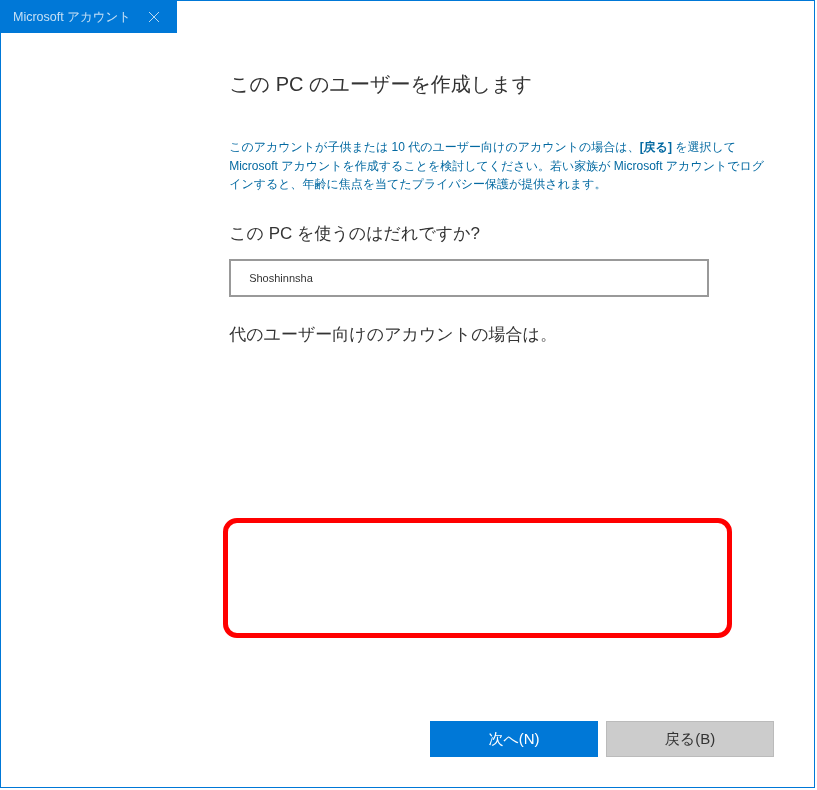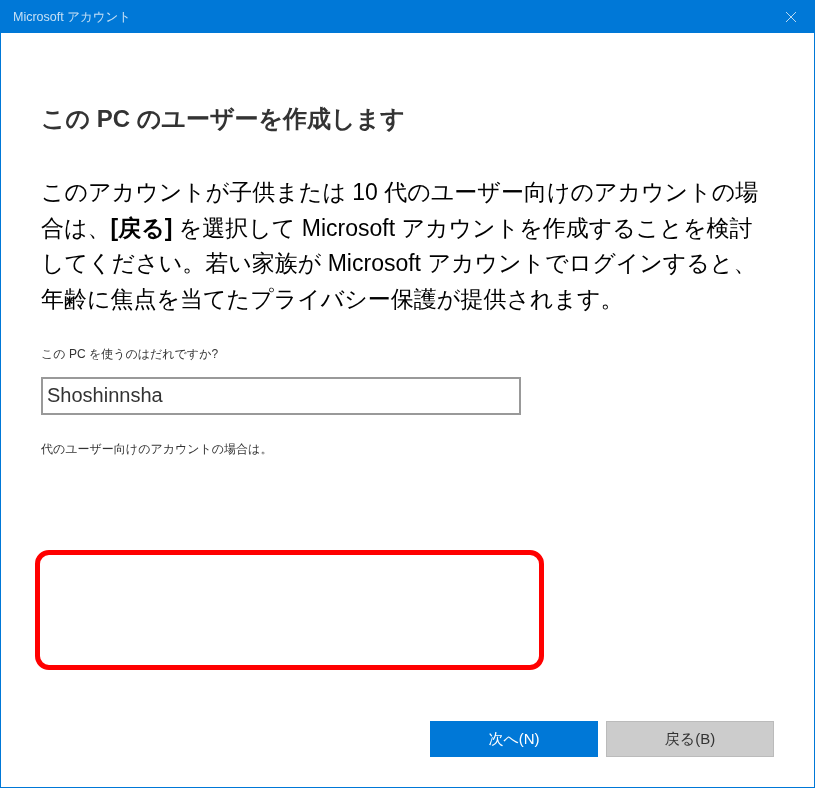--- a/index.html
+++ b/index.html
@@ -12,21 +12,22 @@
       background: #ffffff;
       width: 817px;
       height: 790px;
       overflow: hidden;
     }
     .window {
       width: 815px;
       height: 788px;
       border: 1px solid #0078d7;
       display: flex;
-      flex-direction: column;
+      flex-direction: row;
+      gap: 12px;
     }
     .titlebar {
       height: 32px;
       background: #0078d7;
       display: flex;
       align-items: center;
       justify-content: space-between;
       padding-left: 12px;
     }
     .titlebar-title {
@@ -46,51 +47,51 @@
       width: 10px;
       height: 10px;
     }
     .content {
       flex: 1;
       padding: 70px 40px 0 40px;
       color: #333333;
       position: relative;
     }
     .heading {
-      font-size: 24px;
-      font-weight: 700;
+      font-size: 20px;
+      font-weight: 400;
       color: #333333;
       margin-bottom: 40px;
     }
     .para {
-      font-size: 23px;
+      font-size: 12px;
       line-height: 1.55;
-      color: #000000;
+      color: #0369a1;
       margin-bottom: 28px;
     }
     .para b {
       font-weight: 700;
     }
     .label {
-      font-size: 12px;
+      font-size: 17px;
       color: #333333;
       margin-top: 26px;
       margin-bottom: 14px;
     }
     .field-group {
       display: flex;
       flex-direction: column;
       gap: 16px;
     }
     .text-input {
       width: 480px;
       height: 38px;
       border: 2px solid #999999;
-      padding: 0 4px;
-      font-size: 20px;
+      padding: 0 18px;
+      font-size: 11px;
       font-family: inherit;
       color: #333333;
       outline: none;
       background: #ffffff;
     }
     .text-input::placeholder {
       color: #777777;
     }
     .highlight-box {
       position: absolute;

